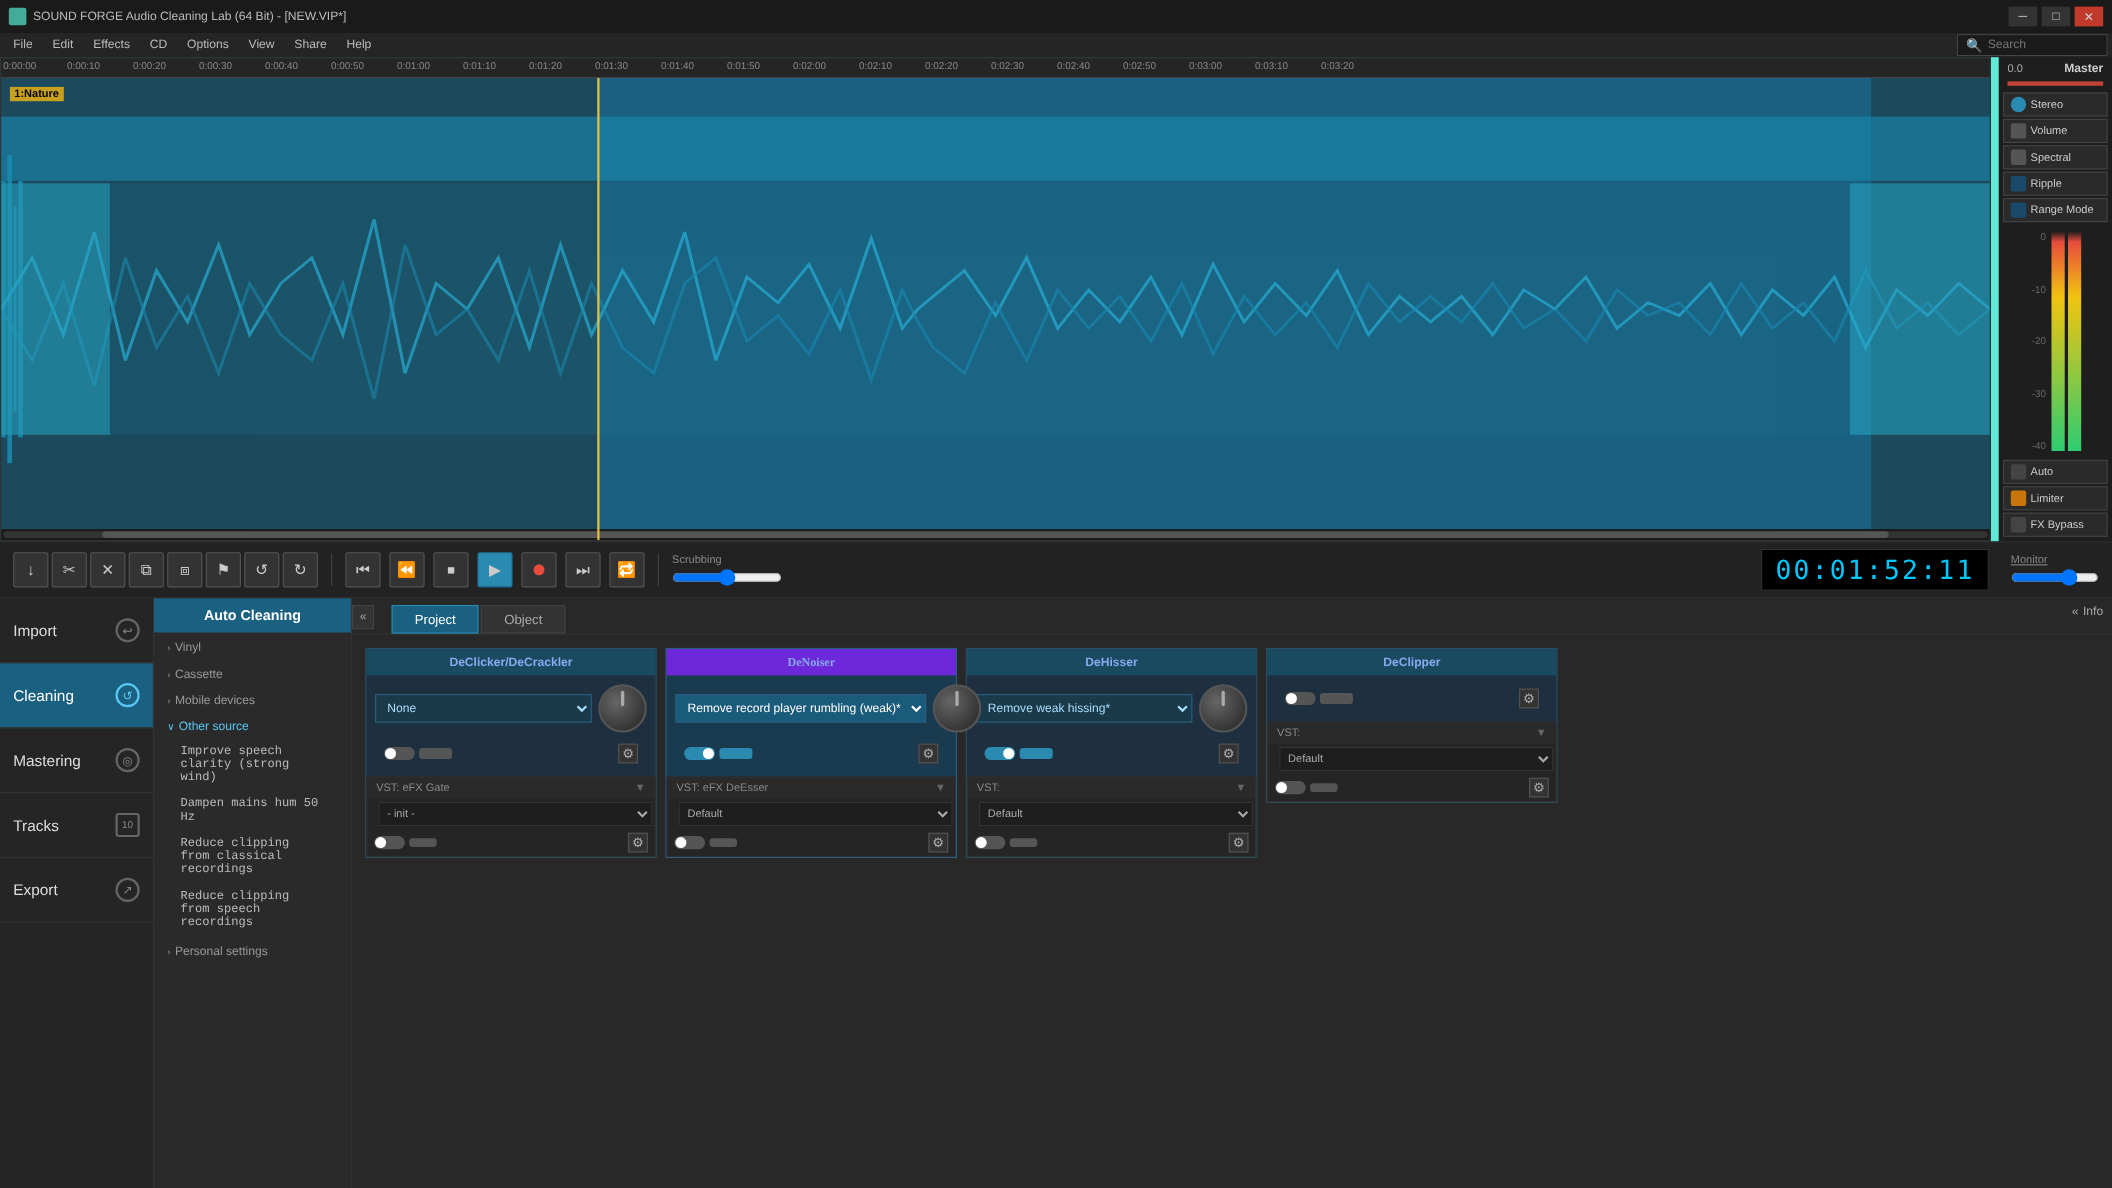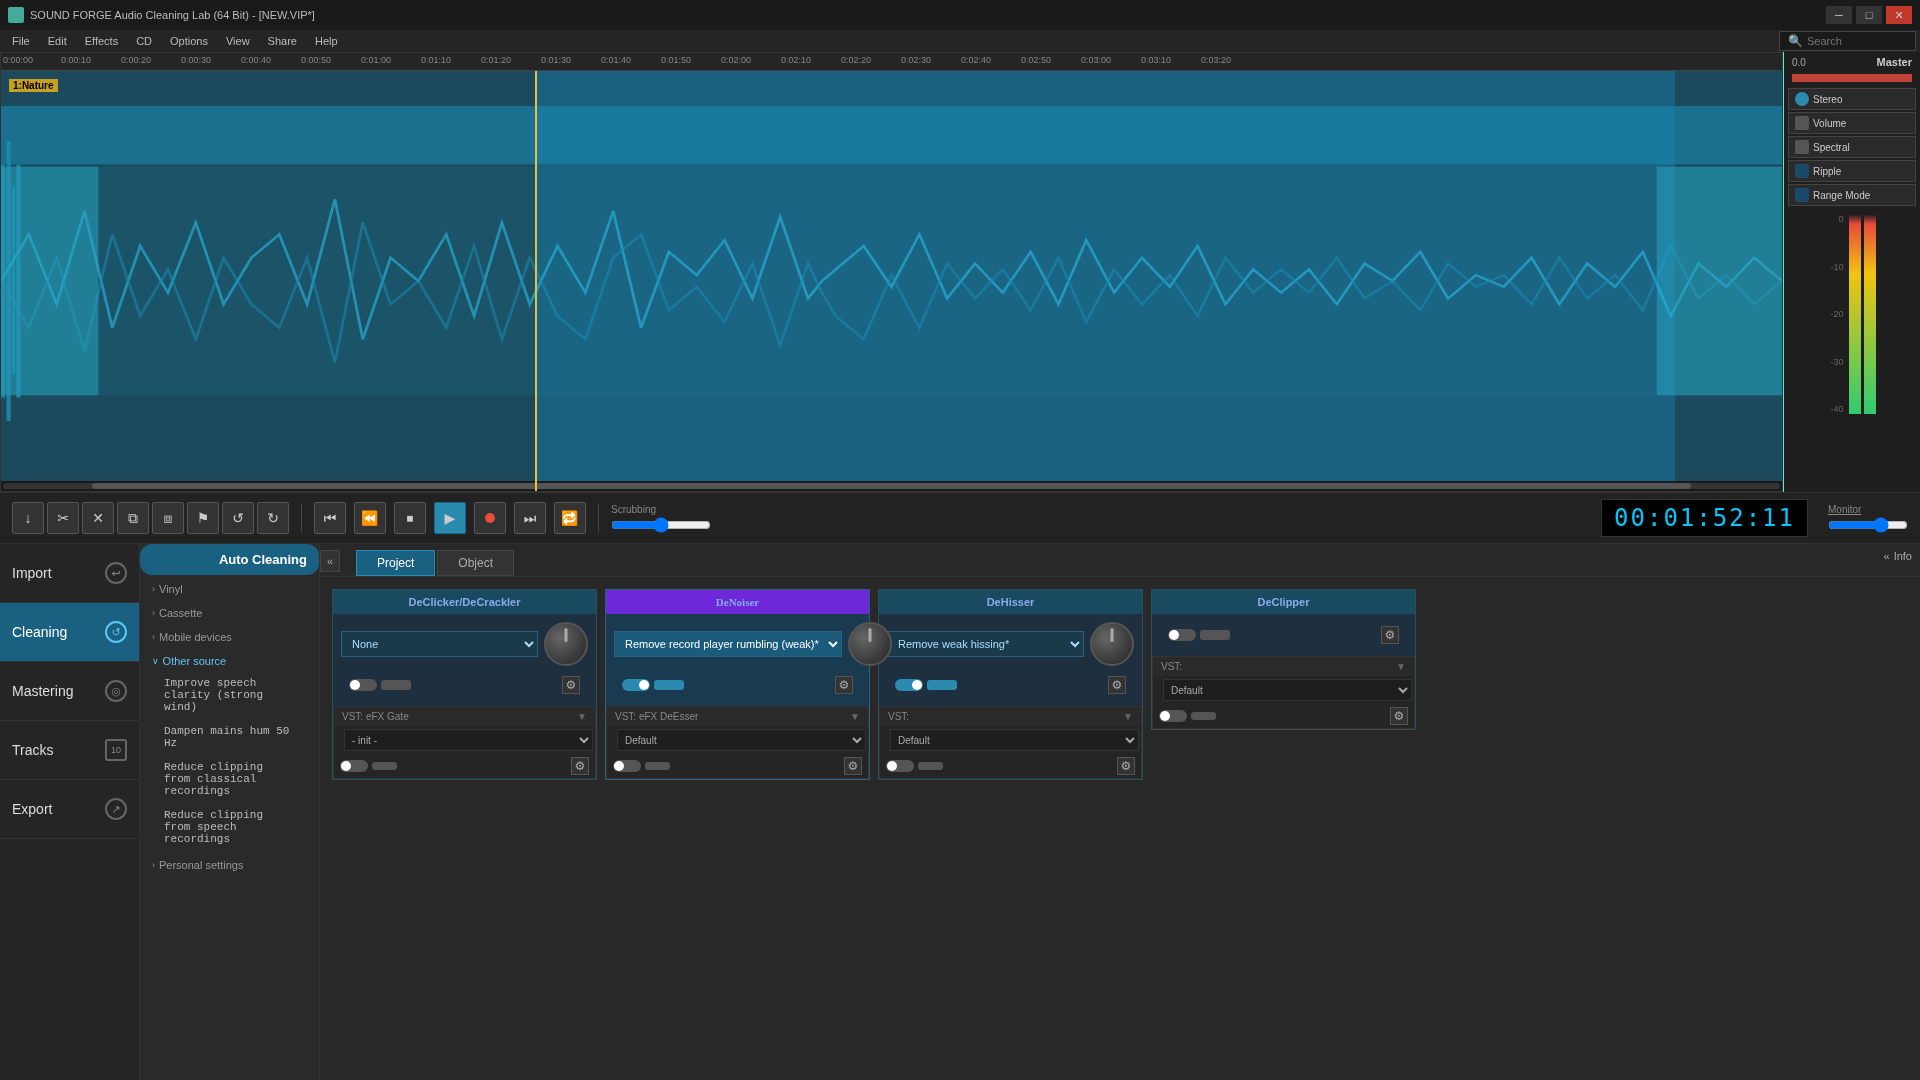--- a/index.html
+++ b/index.html
@@ -25,21 +25,21 @@
     #waveform-area { background: #1e1e1e; height: 440px; display: flex; position: relative; }
     #waveform-main { flex: 1; background: #1c3a4a; position: relative; overflow: hidden; border: 1px solid #333; }
     .track-label { position: absolute; top: 8px; left: 8px; background: #c8a020; color: #000; font-size: 10px; padding: 1px 4px; font-weight: bold; z-index: 10; }
     .time-ruler { height: 18px; background: #252525; border-bottom: 1px solid #444; display: flex; align-items: center; position: relative; overflow: hidden; }
     .time-tick { position: absolute; font-size: 9px; color: #888; top: 2px; }
     .playhead { position: absolute; top: 0; bottom: 0; width: 2px; background: #e8c040; z-index: 20; left: 30%; }
     .waveform-bg { background: #1c4a5c; width: 100%; height: calc(100% - 18px); position: relative; overflow: hidden; }
     .waveform-selected { background: #1a6080; position: absolute; top: 0; left: 30%; right: 6%; bottom: 0; }
 
     
-    #right-panel { width: 137px; background: #1e1e1e; display: flex; flex-direction: column; border-left: 1px solid #5eead4; }
+    #right-panel { width: 110px; background: #1e1e1e; display: flex; flex-direction: column; border-left: 7px solid #5eead4; }
     .right-buttons { display: flex; flex-direction: column; gap: 2px; padding: 4px; }
     .right-btn { background: #2a2a2a; border: 1px solid #444; color: #ccc; font-size: 10px; padding: 3px 6px; cursor: pointer; text-align: left; display: flex; align-items: center; gap: 4px; }
     .right-btn-icon { width: 14px; height: 14px; background: #555; border-radius: 2px; flex-shrink: 0; }
 
     
     #transport { background: #222; height: 52px; display: flex; align-items: center; padding: 0 12px; gap: 8px; border-top: 1px solid #333; border-bottom: 1px solid #333; }
     .transport-btn { width: 32px; height: 32px; background: #333; border: 1px solid #555; color: #ccc; font-size: 14px; cursor: pointer; display: flex; align-items: center; justify-content: center; border-radius: 2px; }
     .transport-btn.play { background: #2a8ab0; border-color: #1a6a90; }
     .transport-btn.record { background: #333; border-color: #555; }
     .record-dot { width: 10px; height: 10px; background: #e74c3c; border-radius: 50%; }
@@ -60,21 +60,21 @@
     #sidebar { width: 140px; background: #252525; display: flex; flex-direction: column; border-right: 1px solid #333; }
     .sidebar-item { padding: 18px 12px; cursor: pointer; display: flex; align-items: center; justify-content: space-between; border-bottom: 1px solid #333; }
     .sidebar-item.active { background: #1a6080; }
     .sidebar-item-label { font-size: 14px; font-weight: 500; color: #ddd; }
     .sidebar-item.active .sidebar-item-label { color: #fff; }
     .sidebar-icon { width: 22px; height: 22px; border: 2px solid #666; border-radius: 50%; display: flex; align-items: center; justify-content: center; font-size: 11px; color: #888; }
     .sidebar-item.active .sidebar-icon { border-color: #5ac8f5; color: #5ac8f5; }
 
     
     #plugin-panel { width: 180px; background: #2a2a2a; border-right: 1px solid #333; display: flex; flex-direction: column; }
-    .plugin-header { background: #1a6080; padding: 8px 12px; text-align: right; font-size: 13px; font-weight: 600; color: #fff; border-radius: 12px; }
+    .plugin-header { background: #1a6080; padding: 8px 12px; text-align: center; font-size: 13px; font-weight: 600; color: #fff; }
     .plugin-list { flex: 1; overflow-y: auto; }
     .plugin-category { padding: 8px 12px 4px; color: #999; font-size: 11px; cursor: pointer; display: flex; align-items: center; gap: 4px; }
     .plugin-category.expanded { color: #5ac8f5; }
     .plugin-sub-item { padding: 6px 24px; color: #bbb; font-size: 11px; cursor: pointer; font-family: Liberation Mono, monospace; }
     .collapse-arrow { font-size: 9px; }
 
     
     #content { flex: 1; background: #282828; display: flex; flex-direction: column; }
     .content-tabs { display: flex; border-bottom: 1px solid #333; padding: 6px 8px 0; gap: 2px; position: relative; }
     .tab-btn { padding: 5px 20px; font-size: 12px; cursor: pointer; border: 1px solid #444; background: #333; color: #aaa; }
@@ -249,20 +249,34 @@
               <span>-30</span>
               <span>-40</span>
           </div>
           <div style="width:12px; height:200px; background:linear-gradient(to bottom, #1a1a1a 0%, #e74c3c 5%, #f1c40f 30%, #2ecc71 100%); position:relative;">
             <div style="position:absolute; bottom:80%; left:0; right:0; background:#1a1a1a;"></div>
           </div>
           <div style="width:12px; height:200px; background:linear-gradient(to bottom, #1a1a1a 0%, #e74c3c 5%, #f1c40f 30%, #2ecc71 100%);"></div>
         </div>
       </div>
 
+      <div class="right-buttons">
+        <button class="right-btn">
+          <div class="right-btn-icon" style="background:#444;"></div>
+          <span>Auto</span>
+        </button>
+        <button class="right-btn">
+          <div class="right-btn-icon" style="background:#c8760a;"></div>
+          <span>Limiter</span>
+        </button>
+        <button class="right-btn">
+          <div class="right-btn-icon" style="background:#444;"></div>
+          <span>FX Bypass</span>
+        </button>
+      </div>
     </div>
   </div>
 
   <div id="transport">
     <div class="toolbar-btns">
       <button class="transport-btn" title="Undo">↓</button>
       <button class="transport-btn" title="Cut">✂</button>
       <button class="transport-btn" title="Delete">✕</button>
       <button class="transport-btn" title="Copy">⧉</button>
       <button class="transport-btn" title="Paste">⧈</button>

